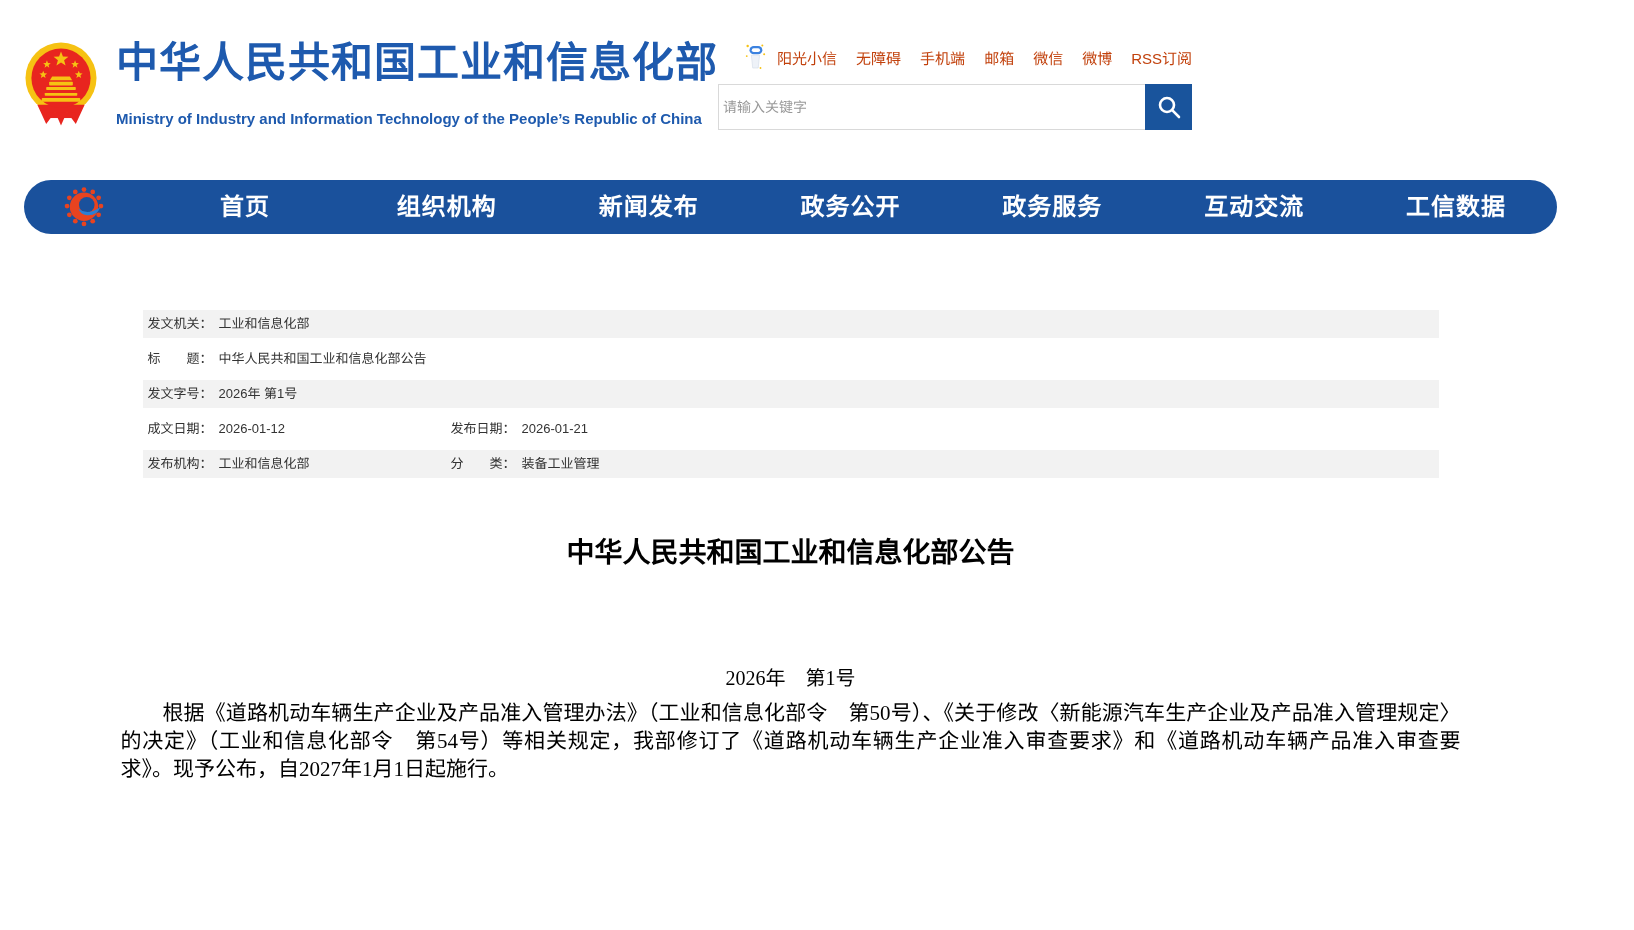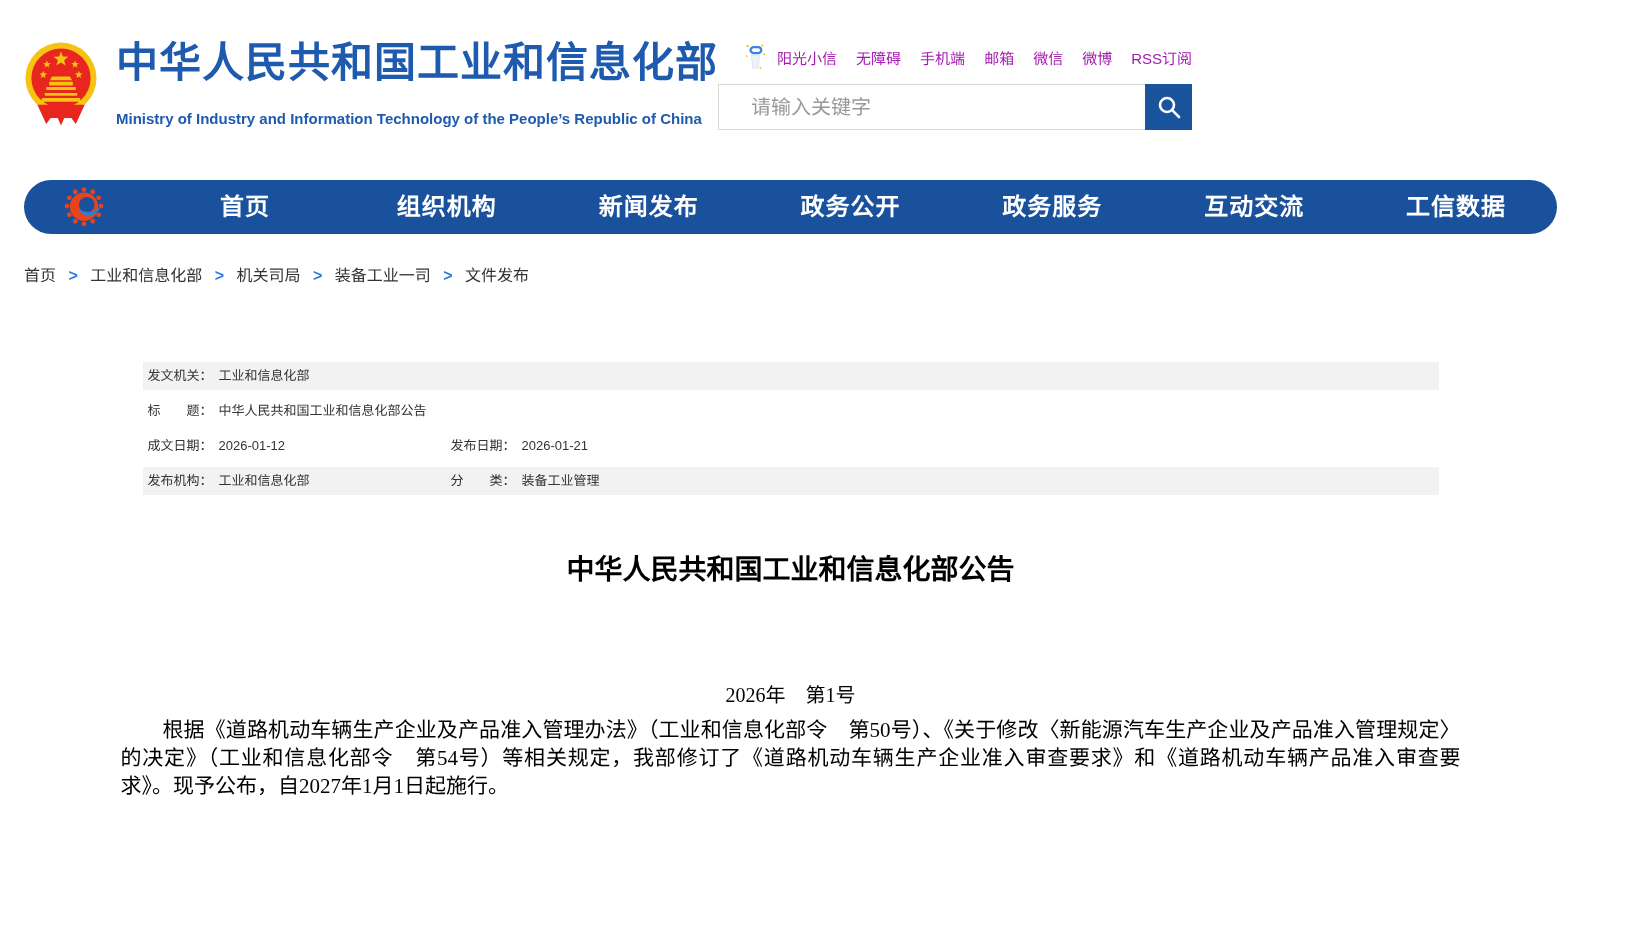--- a/index.html
+++ b/index.html
@@ -17,26 +17,26 @@
   .emblem { width:74px; height:86px; flex:0 0 auto; }
   .brand-text .cn {
     font-size:42px; font-weight:bold; color:#1e5aae; letter-spacing:1px; line-height:1.1;
     white-space:nowrap;
   }
   .brand-text .en {
     font-size:15px; font-weight:600; color:#1e5aae; margin-top:24px; white-space:nowrap;
   }
   .header-right { width:474px; padding-top:2px; }
   .quick-links { display:flex; align-items:center; justify-content:flex-end; gap:19px; font-size:15px; color:#333; height:30px; }
-  .quick-links a { color:#a21caf; text-decoration:none; white-space:nowrap; cursor:pointer; }
+  .quick-links a { color:#c2410c; text-decoration:none; white-space:nowrap; cursor:pointer; }
   .mascot { width:22px; height:28px; margin-right:-8px; }
   .search-row { display:flex; margin-top:12px; height:46px; }
   .search-input {
     flex:1; border:1px solid #d9d9d9; border-right:none; outline:none;
-    font-size:20px; color:#333; padding:0 32px; height:46px;
+    font-size:14px; color:#333; padding:0 4px; height:46px;
     font-family:"Liberation Sans", sans-serif;
   }
   .search-input::placeholder { color:#999; }
   .search-btn {
     width:47px; height:46px; background:#19549c; border:none; cursor:pointer;
     display:flex; align-items:center; justify-content:center;
   }
 
   
   .nav {
@@ -167,41 +167,35 @@
     </div>
     <a class="nav-item">首页</a>
     <a class="nav-item">组织机构</a>
     <a class="nav-item">新闻发布</a>
     <a class="nav-item">政务公开</a>
     <a class="nav-item">政务服务</a>
     <a class="nav-item">互动交流</a>
     <a class="nav-item">工信数据</a>
   </div>
 
-  <div class="breadcrumb">
-    <a>首页</a>
-    <span class="sep">&gt;</span>
-    <a>工业和信息化部</a>
-    <span class="sep">&gt;</span>
-    <a>机关司局</a>
-    <span class="sep">&gt;</span>
-    <a>装备工业一司</a>
-    <span class="sep">&gt;</span>
-    <a>文件发布</a>
-  </div>
 
   <div class="meta">
     <div class="meta-row gray">
       <div class="meta-cell">
         <span class="meta-label">发文机关：</span><span>工业和信息化部</span>
       </div>
     </div>
     <div class="meta-row">
       <div class="meta-cell">
         <span class="meta-label">标　　题：</span><span>中华人民共和国工业和信息化部公告</span>
+      </div>
+    </div>
+    <div class="meta-row gray">
+      <div class="meta-cell">
+        <span class="meta-label">发文字号：</span><span>2026年 第1号</span>
       </div>
     </div>
     <div class="meta-row">
       <div class="meta-cell first">
         <span class="meta-label">成文日期：</span><span>2026-01-12</span>
       </div>
       <div class="meta-cell">
         <span class="meta-label">发布日期：</span><span>2026-01-21</span>
       </div>
     </div>

